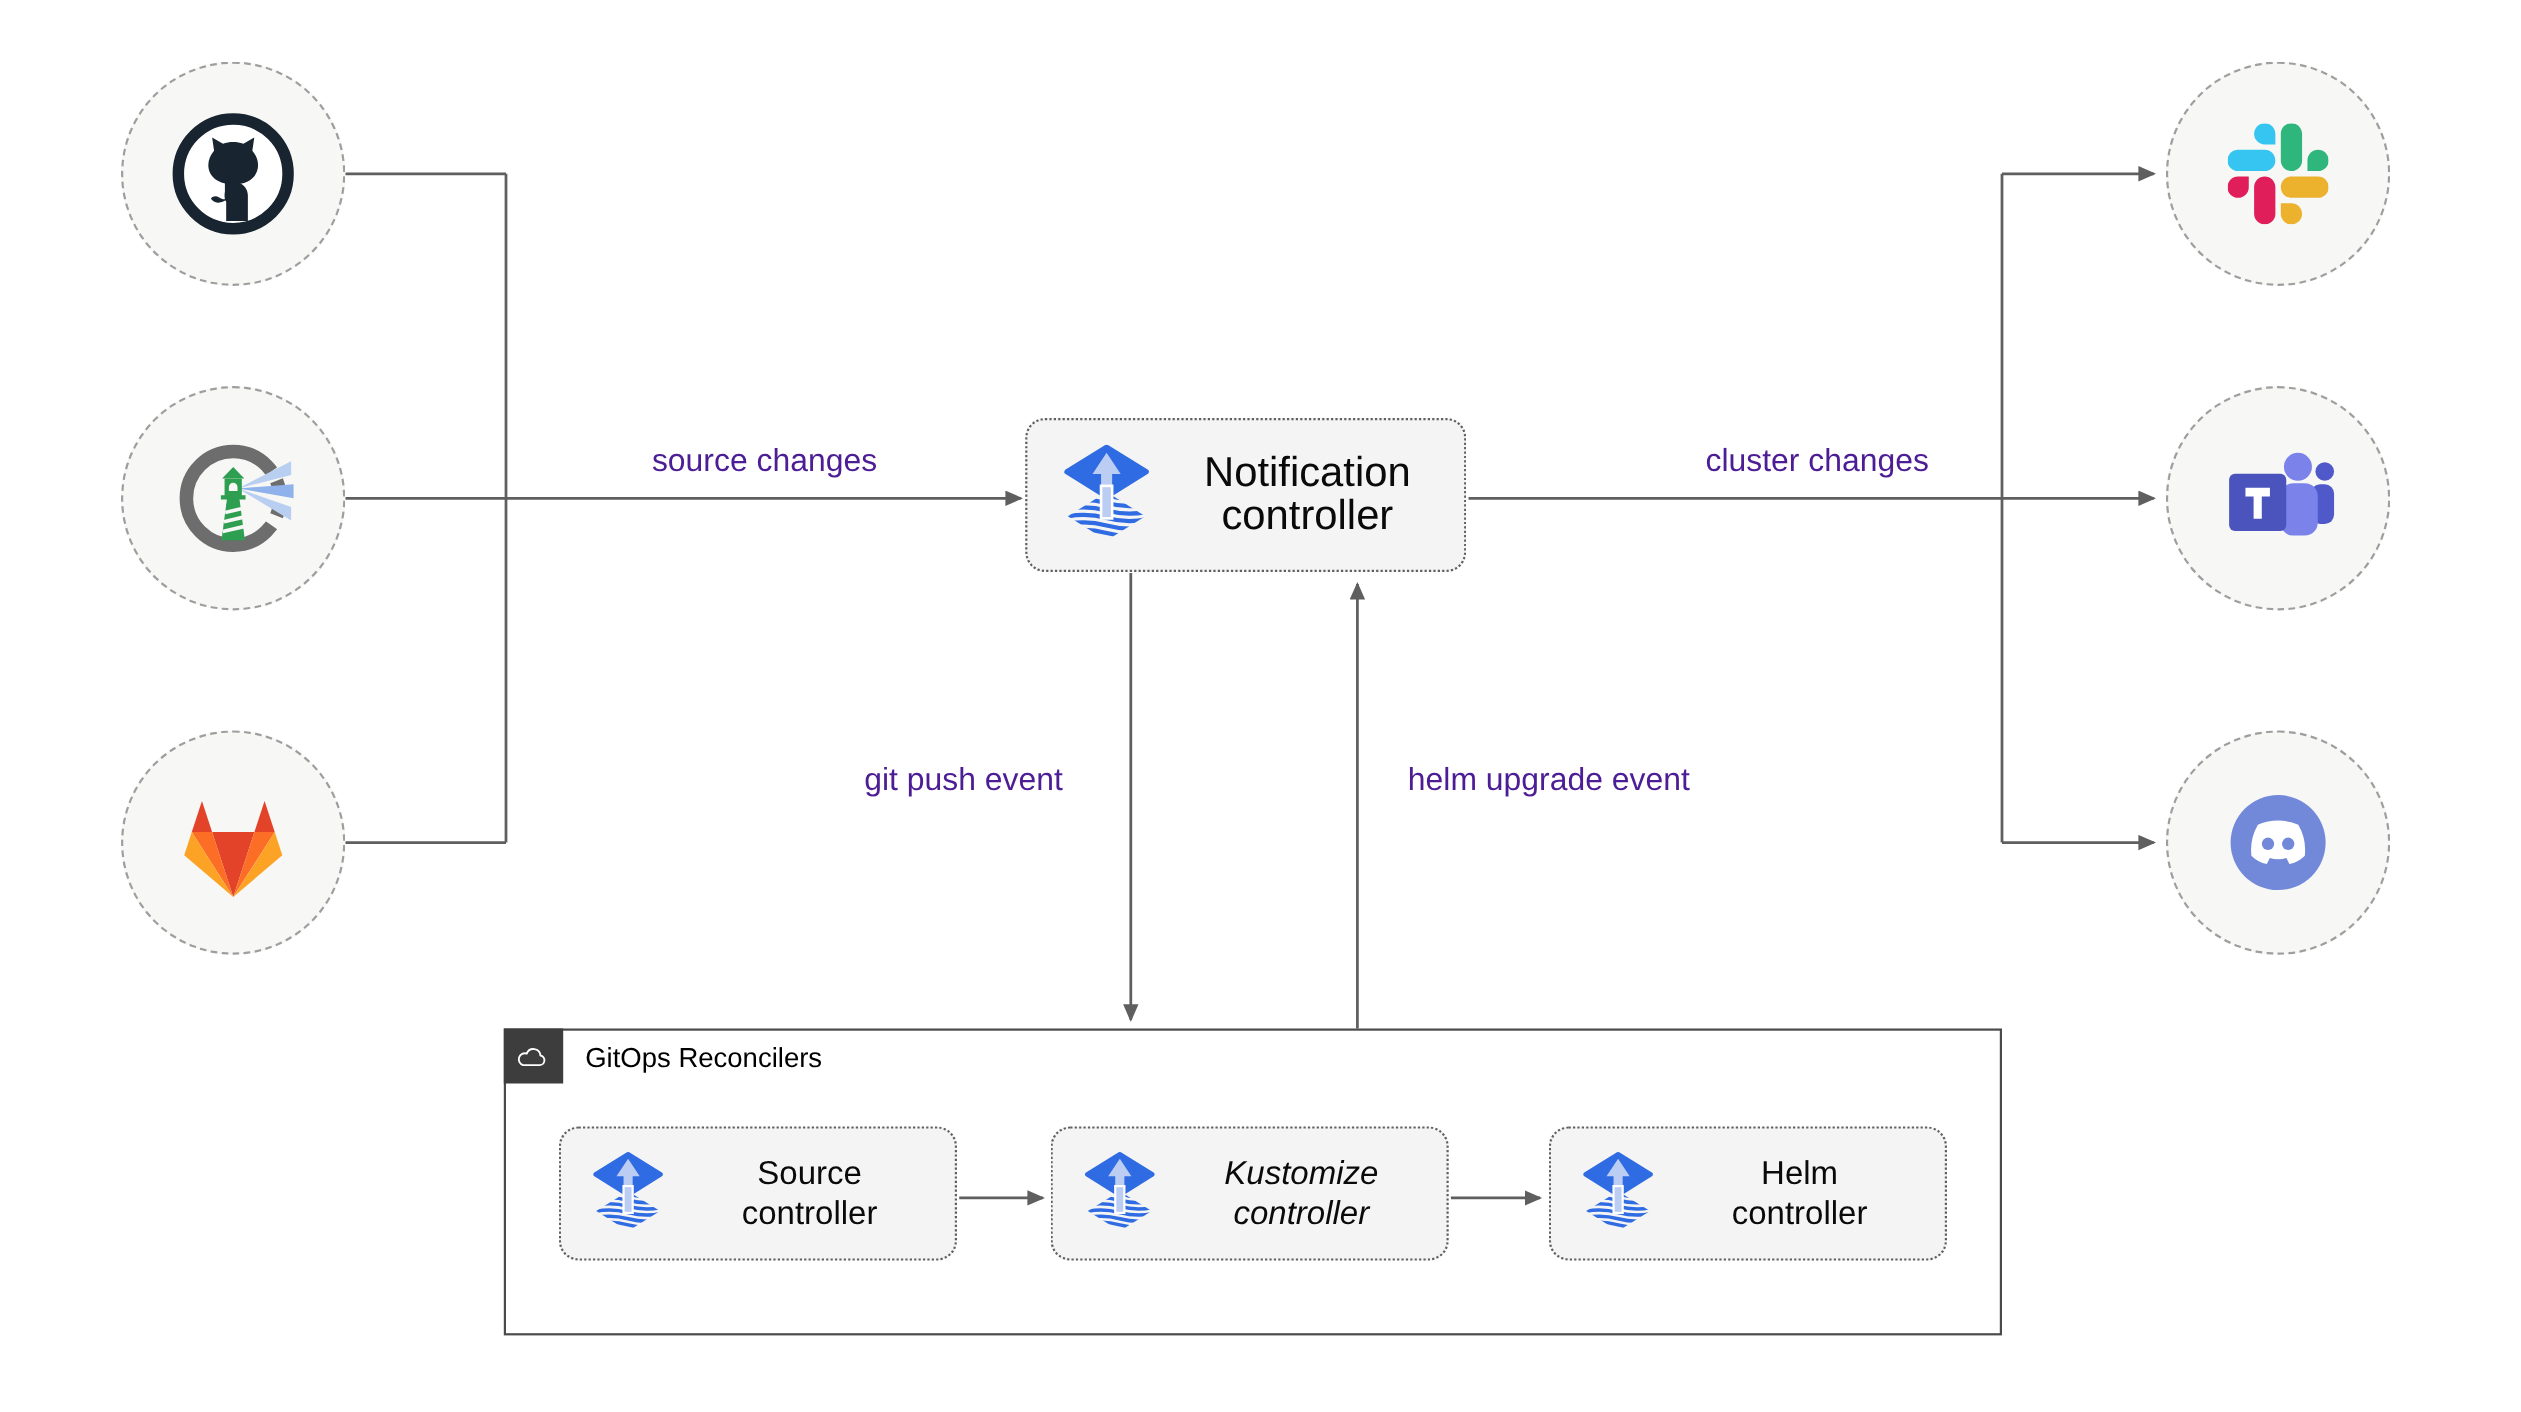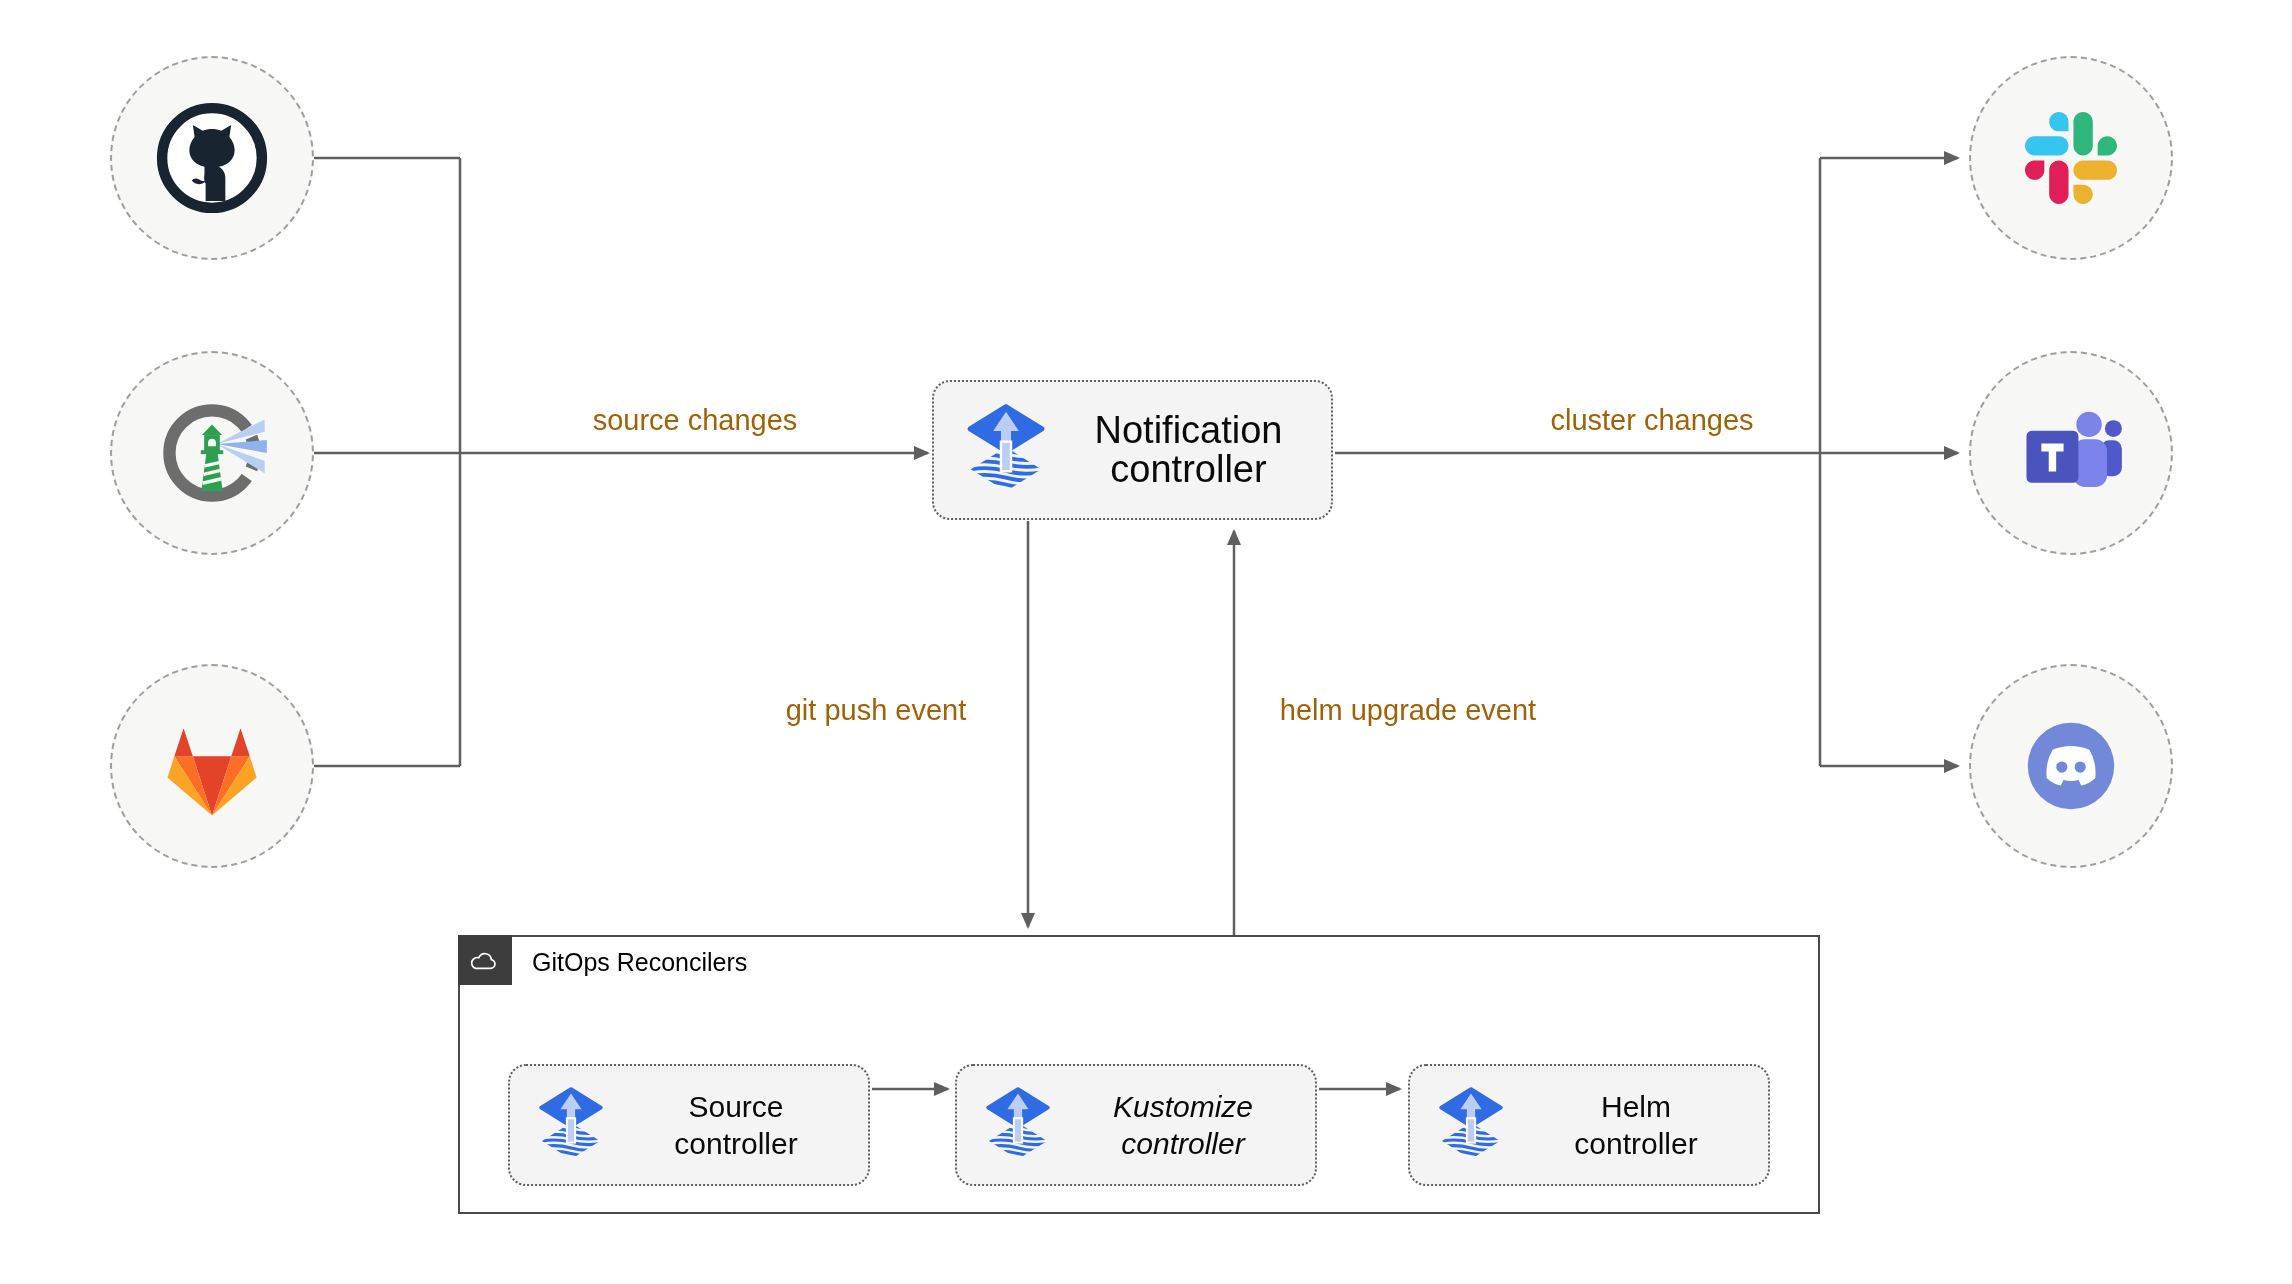--- a/index.html
+++ b/index.html
@@ -19,21 +19,21 @@
   
   .ctrl {
     position:absolute; background:#f4f4f4; border:2px dotted #5f5f5f;
     border-radius:18px; box-sizing:border-box;
     display:flex; align-items:center; z-index:2;
   }
   .ctrl .label { flex:1; text-align:center; color:#0a0a0a; }
   .notification { left:932px; top:380px; width:401px; height:140px; padding-left:32px; }
   .notification .label { font-size:38px; line-height:39px; }
   .notification .flux { width:80px; height:93px; }
-  .recon-box { width:362px; height:122px; padding-left:28px; top:1064px; }
+  .recon-box { width:362px; height:122px; padding-left:28px; top:1024px; }
   .recon-box .label { font-size:30px; line-height:37px; }
   .recon-box .flux { width:66px; height:77px; }
   .box-source    { left:508px; }
   .box-kustomize { left:955px;font-style:italic; }
   .box-helm      { left:1408px; }
 
   
   .container-box {
     position:absolute; left:458px; top:935px; width:1362px; height:279px;
     border:2px solid #4a4a4a; box-sizing:border-box; z-index:1;
@@ -44,21 +44,21 @@
   }
   .container-badge svg { width:34px; height:25px; }
   .container-title {
     position:absolute; left:72px; top:11px; font-size:25px; color:#000000;
     white-space:nowrap;
   }
 
   
   .edge-label {
     position:absolute; transform:translate(-50%,-50%); font-size:29px;
-    color:#a16207; white-space:nowrap; z-index:3;
+    color:#4c1d95; white-space:nowrap; z-index:3;
   }
   .lbl-source  { left:695px;  top:420px; }
   .lbl-cluster { left:1652px; top:420px; }
   .lbl-push    { left:876px;  top:710px; }
   .lbl-helm    { left:1408px; top:710px; }
 
   .hidden-defs { position:absolute; width:0; height:0; overflow:hidden; }
 </style>
 </head>
 <body>

